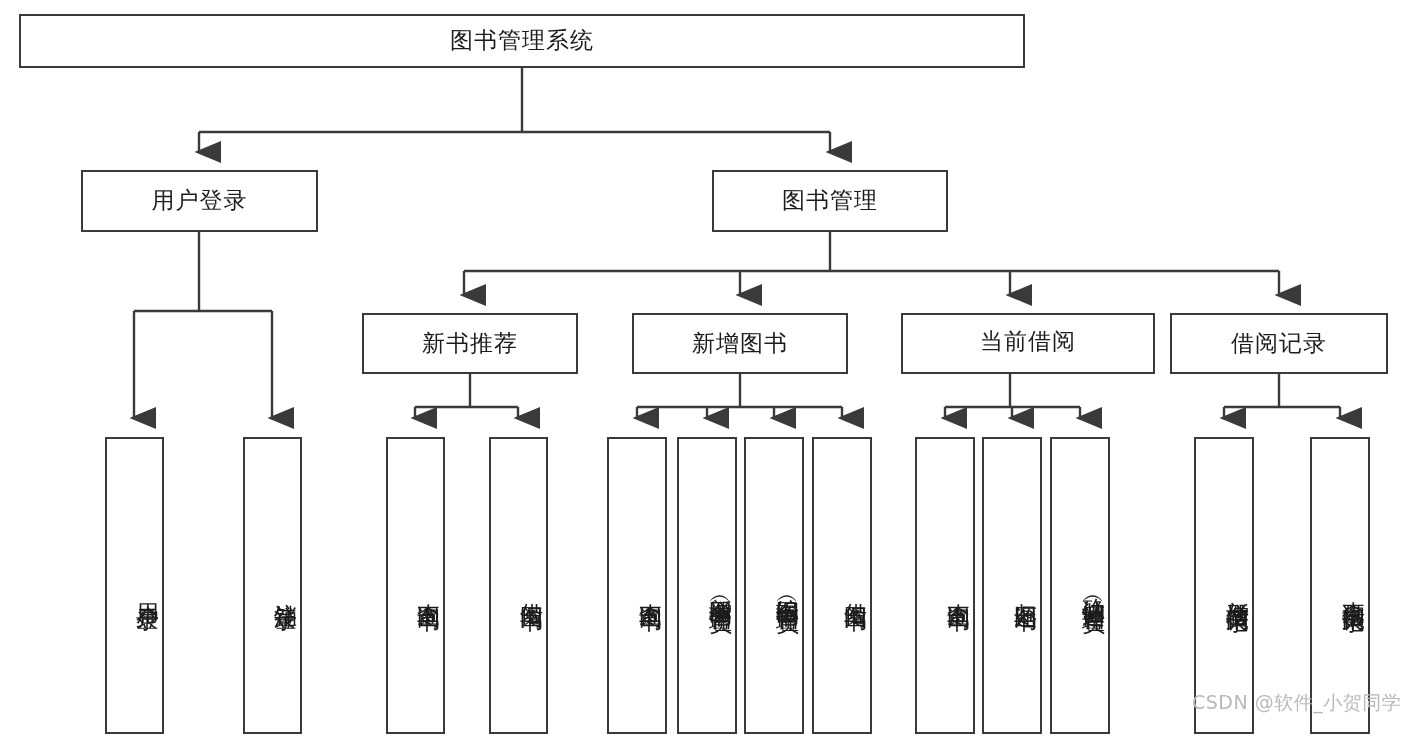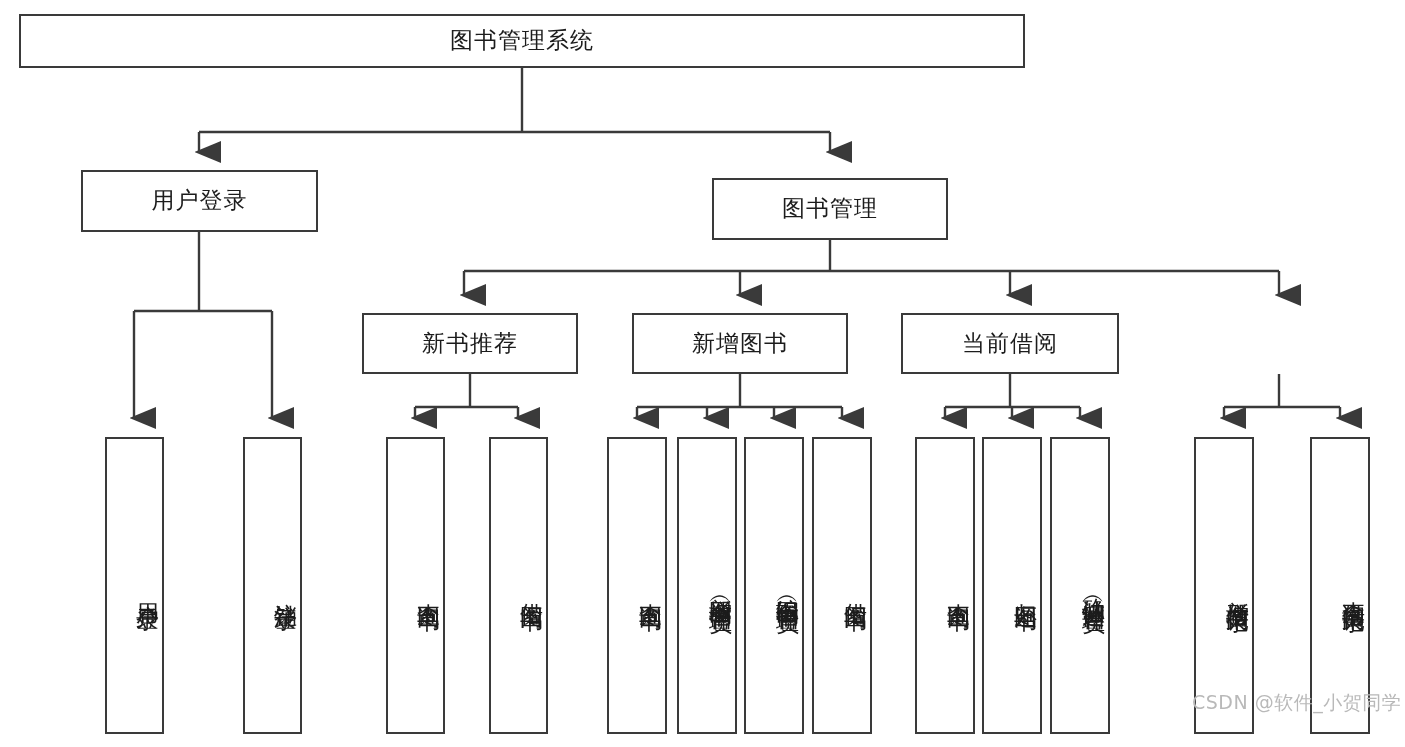--- a/index.html
+++ b/index.html
@@ -121,32 +121,35 @@
     </g>
   </svg>
 
   <div class="node horiz" style="left:19px; top:14px; width:1006px; height:54px;">
     <span>图书管理系统</span>
   </div>
 
   <div class="node horiz" style="left:81px; top:170px; width:237px; height:62px;">
     <span>用户登录</span>
   </div>
-  <div class="node horiz" style="left:712px; top:170px; width:236px; height:62px;margin-top:8px;">
+  <div class="node horiz" style="left:712px; top:170px; width:236px; height:62px;">
     <span>图书管理</span>
   </div>
 
   <div class="node horiz" style="left:362px; top:313px; width:216px; height:61px;">
     <span>新书推荐</span>
   </div>
   <div class="node horiz" style="left:632px; top:313px; width:216px; height:61px;">
     <span>新增图书</span>
   </div>
-  <div class="node horiz" style="left:901px; top:313px; width:218px; height:61px;">
+  <div class="node horiz" style="left:901px; top:313px; width:254px; height:61px;font-family:Liberation Mono, monospace;">
     <span>当前借阅</span>
+  </div>
+  <div class="node horiz" style="left:1170px; top:313px; width:218px; height:61px;">
+    <span>借阅记录</span>
   </div>
 
   <div class="node vert" style="left:105px; top:437px; width:59px; height:297px;">
     <span class="vlabel">用户登录</span>
   </div>
   <div class="node vert" style="left:243px; top:437px; width:59px; height:297px;">
     <span class="vlabel">注销登录</span>
   </div>
 
   <div class="node vert" style="left:386px; top:437px; width:59px; height:297px;">

